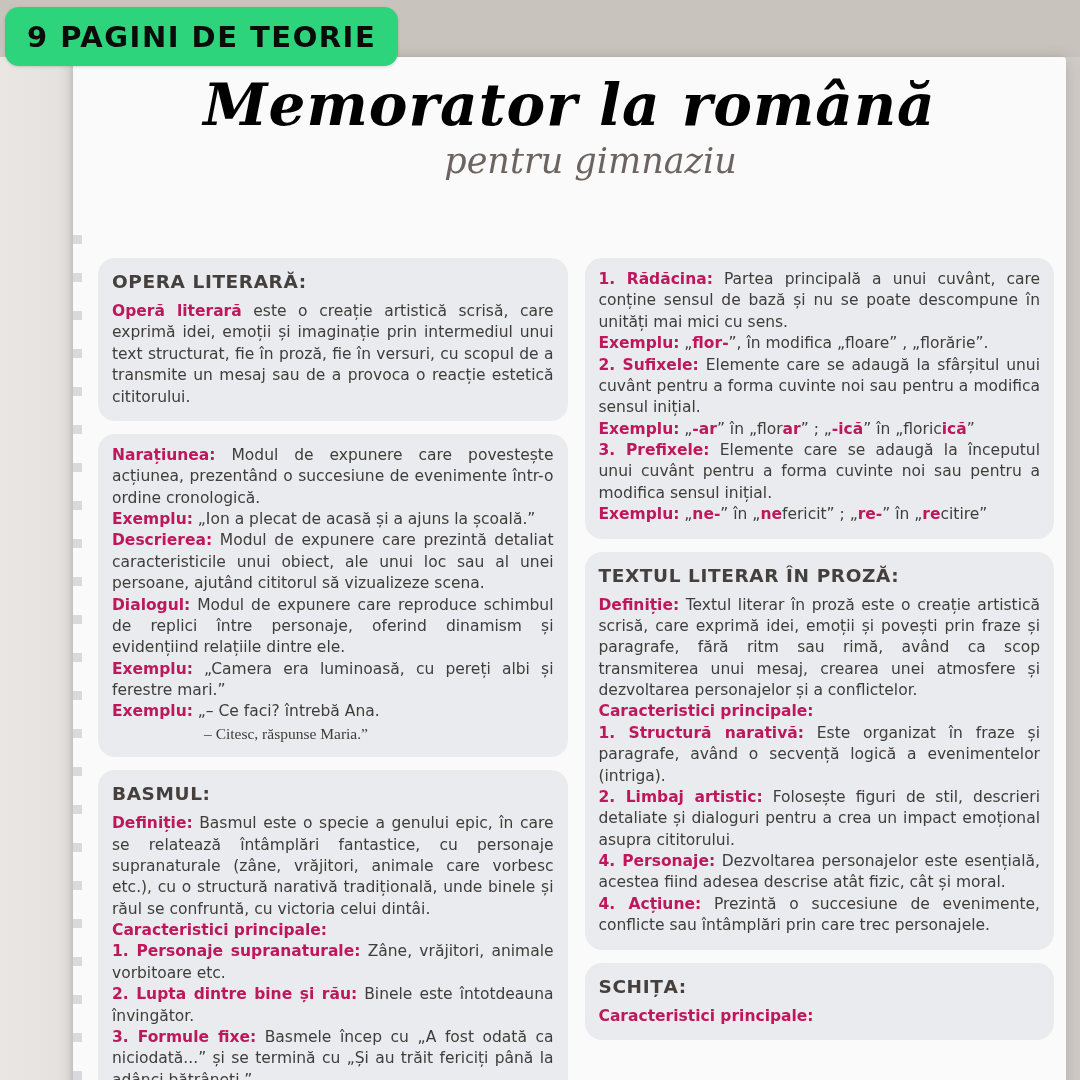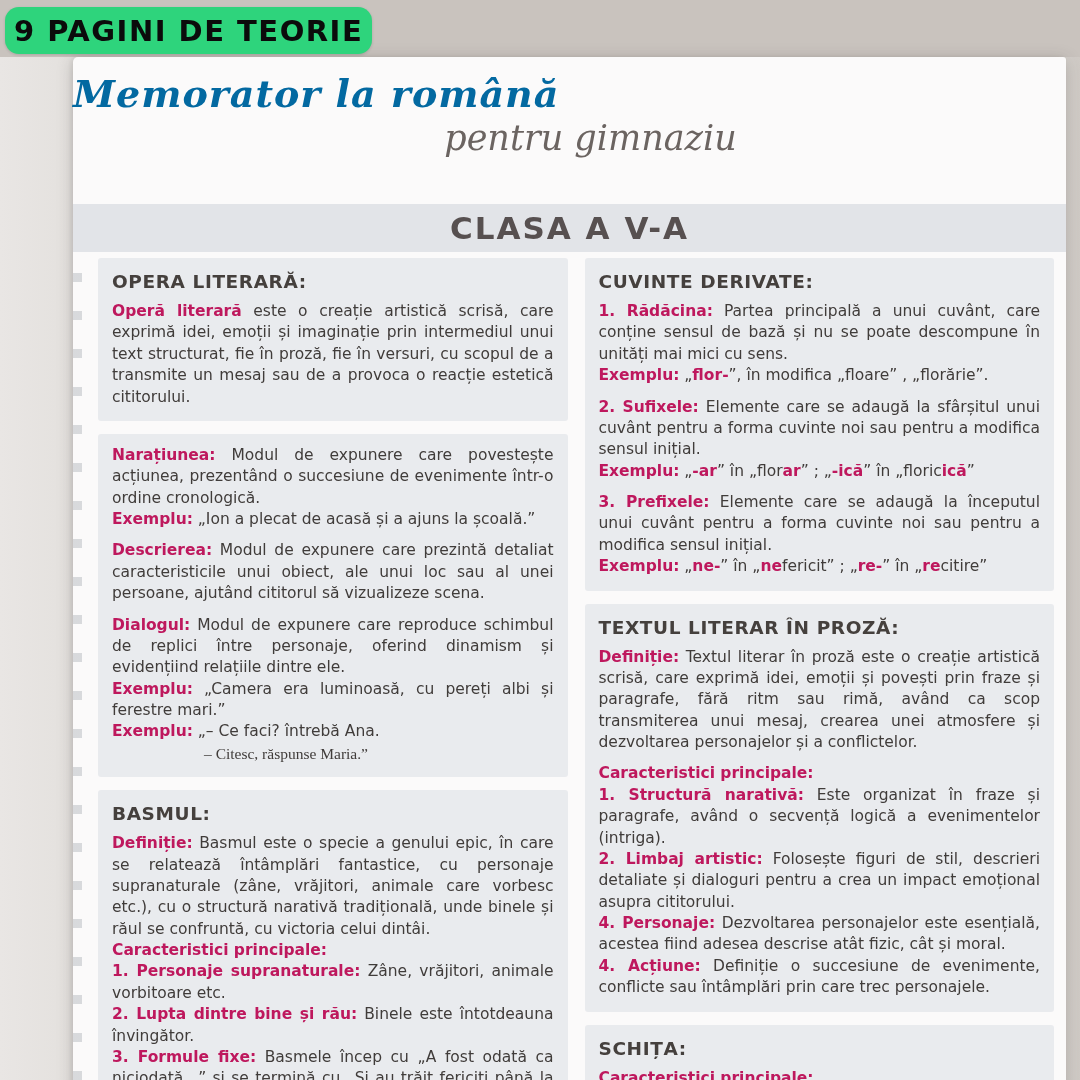--- a/index.html
+++ b/index.html
@@ -13,77 +13,74 @@
     position:absolute;left:73px;top:57px;width:993px;height:1100px;
     background:#fbfafa;border-radius:5px 3px 0 0;
     box-shadow:0 3px 16px rgba(60,55,50,.25), -2px 0 4px rgba(0,0,0,.06);
   }
   .perforations{
     position:absolute;left:0px;top:178px;width:9px;height:920px;
     background:repeating-linear-gradient(to bottom,#d2d4d7 0 9px,transparent 9px 38px);
     opacity:.85;
   }
   .title{
-    margin:14px 0 0 0;
+    margin:14px 0 0 0;text-align:center;
     font-family:"DejaVu Serif","Liberation Serif",serif;font-style:italic;font-weight:600;
-    font-size:38px;color:#0369a1;letter-spacing:1px;
+    font-size:58px;color:#000000;letter-spacing:1px;
   }
   .subtitle{
     margin:2px 0 0 0;text-align:center;
     font-family:"DejaVu Serif","Liberation Serif",serif;font-style:italic;font-weight:500;
     font-size:35px;color:#6b6461;padding-left:42px;
   }
   .banner{
     position:absolute;left:0;top:147px;width:100%;height:48px;
     background:#e2e4e8;display:flex;align-items:center;justify-content:center;
   }
   .banner span{
     font-size:31px;font-weight:bold;color:#575050;letter-spacing:2px;
   }
   .cols{
     position:absolute;left:0;top:201px;width:100%;
     padding:0 12px 0 25px;box-sizing:border-box;
     display:grid;grid-template-columns:1fr 1fr;gap:0 17px;align-items:start;
   }
   .card{
-    background:#e9ebee;border-radius:3px;
+    background:#e9ebee;border-radius:17px;
     padding:11px 14px 13px 14px;margin:0 0 13px 0;
   }
   .card-heading{
     margin:2px 0 9px 0;font-size:18.5px;font-weight:bold;color:#45403d;letter-spacing:.6px;
   }
   .block{
     margin:0;font-size:15.5px;line-height:1.38;color:#403c3a;
     text-align:justify;text-justify:inter-word;
   }
   .block b{color:#be185d;}
-  .mt{margin-top:10px;}
+  .mt{margin-top:0;}
   .indent{padding-left:92px;text-align:left;font-family:Liberation Serif, serif;}
   .badge{
-    position:absolute;left:5px;top:7px;height:47px;padding:0 9px;
+    position:absolute;left:5px;top:7px;height:59px;padding:0 22px;
     background:#2ed47c;border-radius:14px;
     display:flex;align-items:center;
     box-shadow:0 1px 3px rgba(0,0,0,.15);
   }
   .badge span{
     font-size:29px;font-weight:bold;color:#0b0b0b;letter-spacing:1.5px;white-space:nowrap;
   }
 </style>
 </head>
 <body>
 
 <div class="top-strip"></div>
 
 <div class="page">
   <div class="perforations"></div>
   <h1 class="title">Memorator la română</h1>
   <h2 class="subtitle">pentru gimnaziu</h2>
-  <div class="banner">
-    <span>CLASA A V-A</span>
-  </div>
   <div class="cols">
     <div class="col">
         <section class="card">
           <h3 class="card-heading">OPERA LITERARĂ:</h3>
           <p class="block"><b>Operă literară</b><span> este o creație artistică scrisă, care exprimă idei, emoții și imaginație prin intermediul unui text structurat, fie în proză, fie în versuri, cu scopul de a transmite un mesaj sau de a provoca o reacție estetică cititorului.</span></p>
         </section>
         <section class="card">
           <p class="block"><b>Narațiunea:</b><span> Modul de expunere care povestește acțiunea, prezentând o succesiune de evenimente într-o ordine cronologică.</span></p>
           <p class="block"><b>Exemplu:</b><span> „Ion a plecat de acasă și a ajuns la școală.”</span></p>
           <p class="block mt"><b>Descrierea:</b><span> Modul de expunere care prezintă detaliat caracteristicile unui obiect, ale unui loc sau al unei persoane, ajutând cititorul să vizualizeze scena.</span></p>
@@ -96,36 +93,35 @@
           <h3 class="card-heading">BASMUL:</h3>
           <p class="block"><b>Definiție:</b><span> Basmul este o specie a genului epic, în care se relatează întâmplări fantastice, cu personaje supranaturale (zâne, vrăjitori, animale care vorbesc etc.), cu o structură narativă tradițională, unde binele și răul se confruntă, cu victoria celui dintâi.</span></p>
           <p class="block"><b>Caracteristici principale:</b></p>
           <p class="block"><b>1. Personaje supranaturale:</b><span> Zâne, vrăjitori, animale vorbitoare etc.</span></p>
           <p class="block"><b>2. Lupta dintre bine și rău:</b><span> Binele este întotdeauna învingător.</span></p>
           <p class="block"><b>3. Formule fixe:</b><span> Basmele încep cu „A fost odată ca niciodată...” și se termină cu „Și au trăit fericiți până la adânci bătrâneți.”</span></p>
         </section>
       </div>
     <div class="col">
         <section class="card">
-          <h3 class="card-heading">CUVINTE DERIVATE:</h3>
           <p class="block"><b>1. Rădăcina:</b><span> Partea principală a unui cuvânt, care conține sensul de bază și nu se poate descompune în unități mai mici cu sens.</span></p>
           <p class="block"><b>Exemplu:</b><span> „</span><b>flor-</b><span>”, în modifica „floare” , „florărie”.</span></p>
           <p class="block mt"><b>2. Sufixele:</b><span> Elemente care se adaugă la sfârșitul unui cuvânt pentru a forma cuvinte noi sau pentru a modifica sensul inițial.</span></p>
           <p class="block"><b>Exemplu:</b><span> „</span><b>-ar</b><span>” în „flor</span><b>ar</b><span>” ; „</span><b>-ică</b><span>” în „floric</span><b>ică</b><span>”</span></p>
           <p class="block mt"><b>3. Prefixele:</b><span> Elemente care se adaugă la începutul unui cuvânt pentru a forma cuvinte noi sau pentru a modifica sensul inițial.</span></p>
           <p class="block"><b>Exemplu:</b><span> „</span><b>ne-</b><span>” în „</span><b>ne</b><span>fericit” ; „</span><b>re-</b><span>” în „</span><b>re</b><span>citire”</span></p>
         </section>
         <section class="card">
           <h3 class="card-heading">TEXTUL LITERAR ÎN PROZĂ:</h3>
           <p class="block"><b>Definiție:</b><span> Textul literar în proză este o creație artistică scrisă, care exprimă idei, emoții și povești prin fraze și paragrafe, fără ritm sau rimă, având ca scop transmiterea unui mesaj, crearea unei atmosfere și dezvoltarea personajelor și a conflictelor.</span></p>
           <p class="block mt"><b>Caracteristici principale:</b></p>
           <p class="block"><b>1. Structură narativă:</b><span> Este organizat în fraze și paragrafe, având o secvență logică a evenimentelor (intriga).</span></p>
           <p class="block"><b>2. Limbaj artistic:</b><span> Folosește figuri de stil, descrieri detaliate și dialoguri pentru a crea un impact emoțional asupra cititorului.</span></p>
           <p class="block"><b>4. Personaje:</b><span> Dezvoltarea personajelor este esențială, acestea fiind adesea descrise atât fizic, cât și moral.</span></p>
-          <p class="block"><b>4. Acțiune:</b><span> Definiție o succesiune de evenimente, conflicte sau întâmplări prin care trec personajele.</span></p>
+          <p class="block"><b>4. Acțiune:</b><span> Prezintă o succesiune de evenimente, conflicte sau întâmplări prin care trec personajele.</span></p>
         </section>
         <section class="card">
           <h3 class="card-heading">SCHIȚA:</h3>
           <p class="block"><b>Caracteristici principale:</b></p>
         </section>
       </div>
   </div>
 </div>
 
 <div class="badge">

